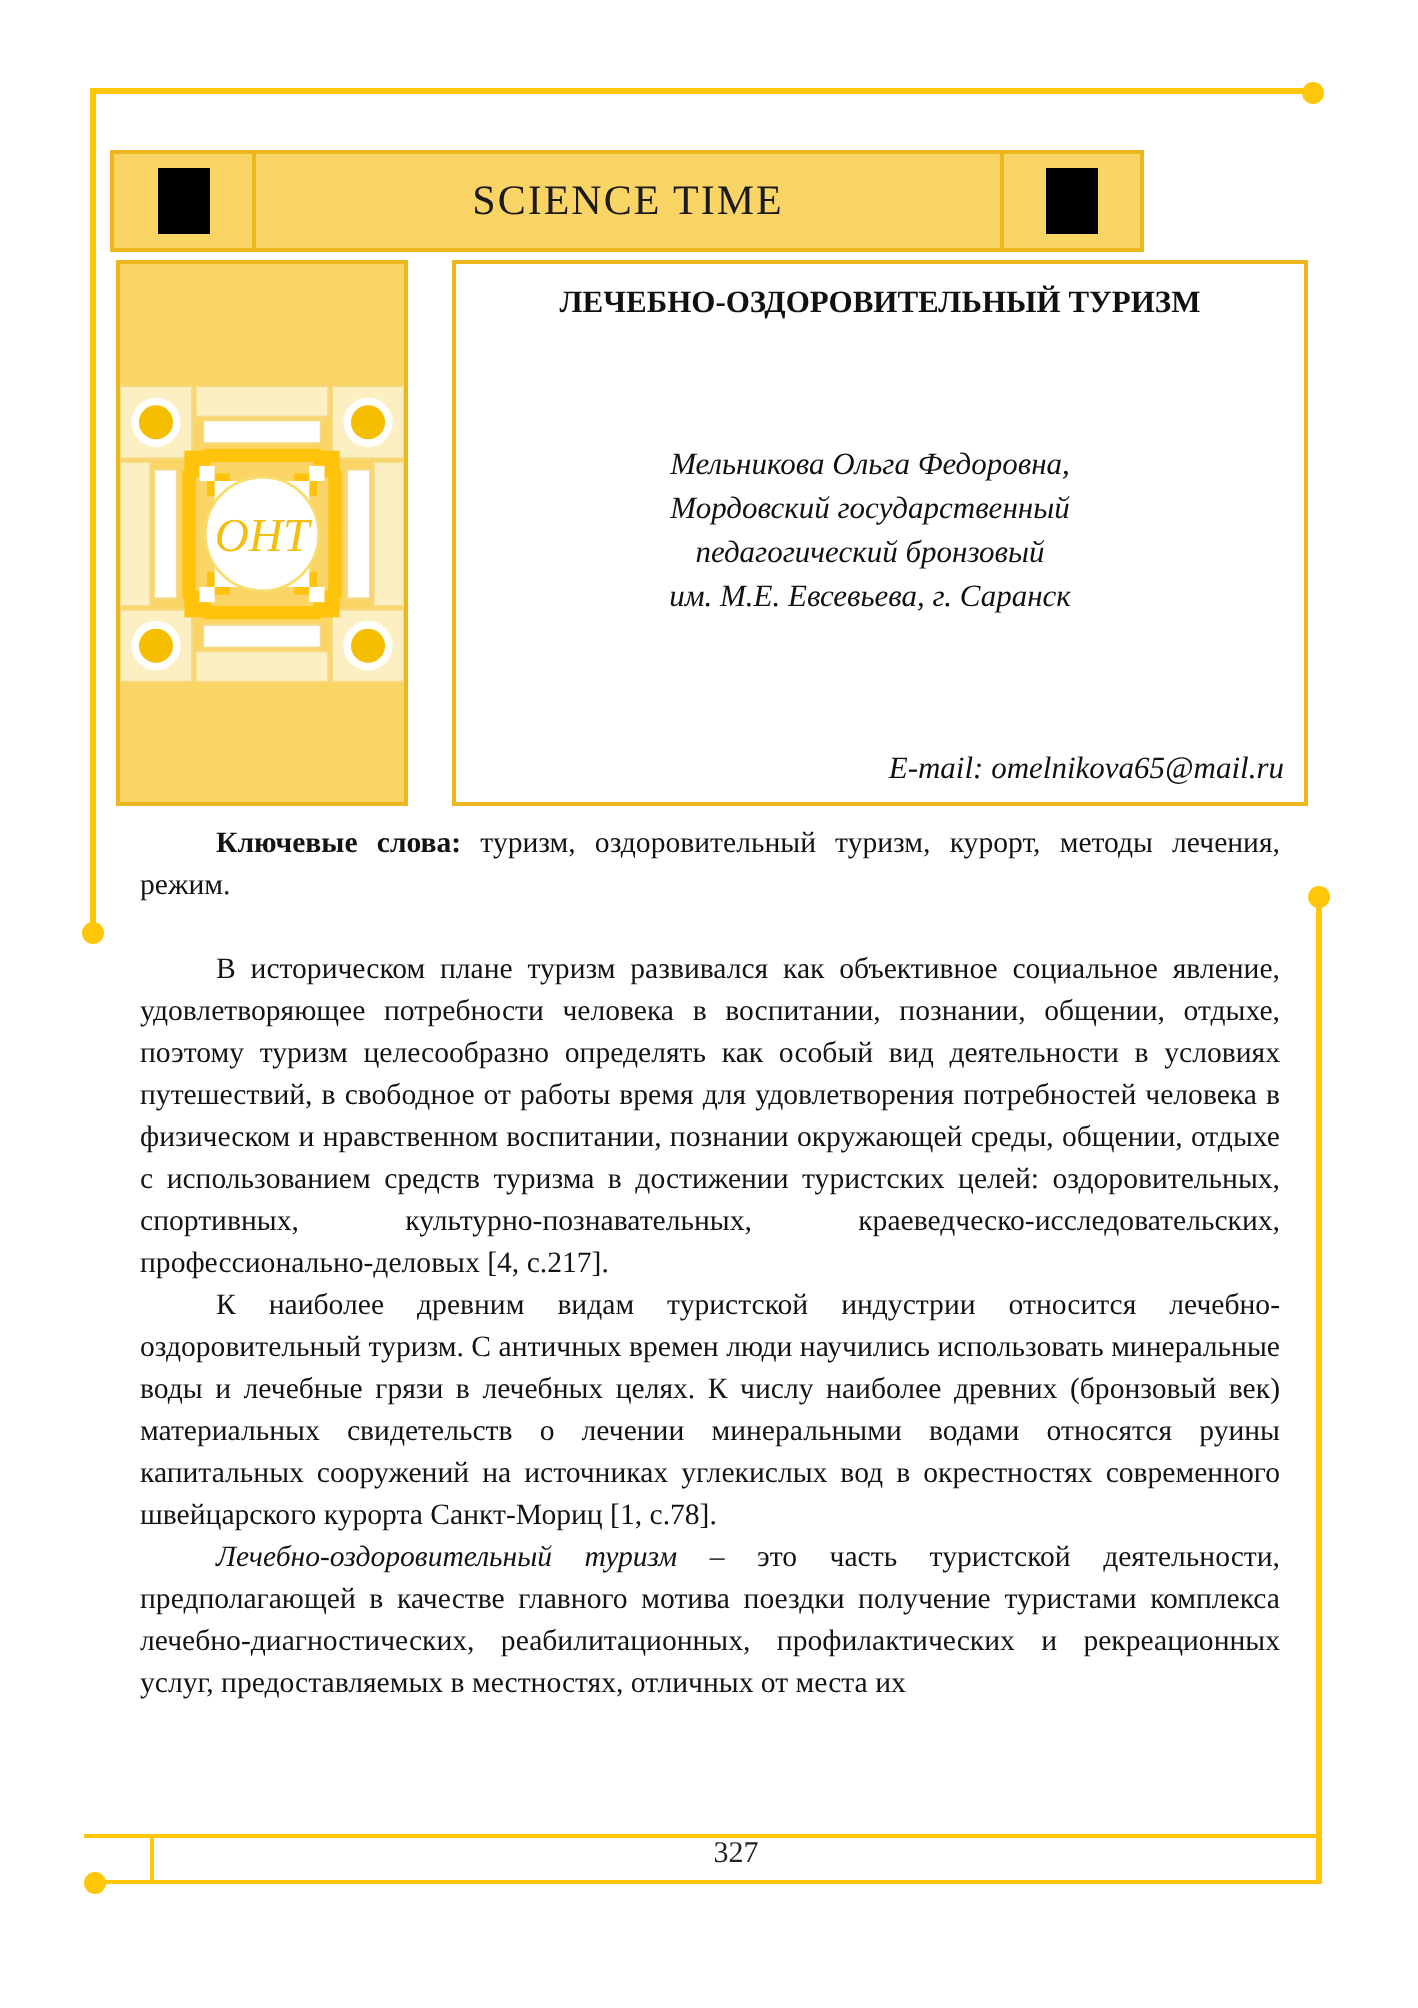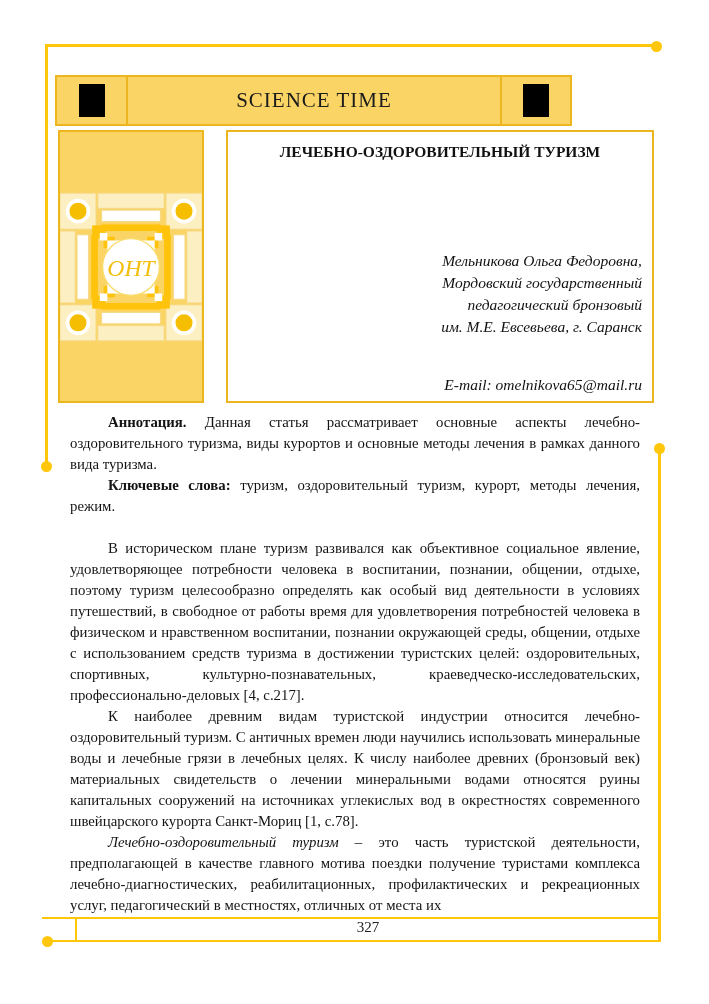--- a/index.html
+++ b/index.html
@@ -69,23 +69,23 @@
     border: 2px solid #ECB71E;
   }
   .article-title {
     margin-top: 11px;
     text-align: center;
     font-weight: bold;
     font-size: 15.5px;
     color: #111;
   }
   .author-block {
-    margin-top: 89px;
+    margin-top: 61px;
     padding-right: 10px;
-    text-align: right;
+    text-align: center;
     font-style: italic;
     font-size: 15.5px;
     line-height: 22px;
     color: #111;
   }
   .email-line {
     position: absolute;
     right: 10px; bottom: 7px;
     font-style: italic;
     font-size: 15.5px;
@@ -203,22 +203,21 @@
     <div class="author-block">
       <div>Мельникова Ольга Федоровна,</div>
       <div>Мордовский государственный</div>
       <div>педагогический бронзовый</div>
       <div>им. М.Е. Евсевьева, г. Саранск</div>
     </div>
     <div class="email-line">E-mail: omelnikova65@mail.ru</div>
   </div>
 
   <div class="body-text">
-    <p class="par"><span class="bold">Аннотация.</span><span> Данная статья рассматривает основные аспекты лечебно-оздоровительного туризма, виды курортов и основные методы лечения в рамках данного вида туризма.</span></p>
     <p class="par"><span class="bold">Ключевые слова:</span><span> туризм, оздоровительный туризм, курорт, методы лечения, режим.</span></p>
     <p class="par spaced"><span>В историческом плане туризм развивался как объективное социальное явление, удовлетворяющее потребности человека в воспитании, познании, общении, отдыхе, поэтому туризм целесообразно определять как особый вид деятельности в условиях путешествий, в свободное от работы время для удовлетворения потребностей человека в физическом и нравственном воспитании, познании окружающей среды, общении, отдыхе с использованием средств туризма в достижении туристских целей: оздоровительных, спортивных, культурно-познавательных, краеведческо-исследовательских, профессионально-деловых [4, с.217].</span></p>
     <p class="par"><span>К наиболее древним видам туристской индустрии относится лечебно-оздоровительный туризм. С античных времен люди научились использовать минеральные воды и лечебные грязи в лечебных целях. К числу наиболее древних (бронзовый век) материальных свидетельств о лечении минеральными водами относятся руины капитальных сооружений на источниках углекислых вод в окрестностях современного швейцарского курорта Санкт-Мориц [1, с.78].</span></p>
-    <p class="par"><span class="italic">Лечебно-оздоровительный туризм</span><span> – это часть туристской деятельности, предполагающей в качестве главного мотива поездки получение туристами комплекса лечебно-диагностических, реабилитационных, профилактических и рекреационных услуг, педагогический в местностях, отличных от места их</span></p>
+    <p class="par"><span class="italic">Лечебно-оздоровительный туризм</span><span> – это часть туристской деятельности, предполагающей в качестве главного мотива поездки получение туристами комплекса лечебно-диагностических, реабилитационных, профилактических и рекреационных услуг, предоставляемых в местностях, отличных от места их</span></p>
   </div>
 
   <div class="footer-number">327</div>
 
 </div>
 
 </body></html>

